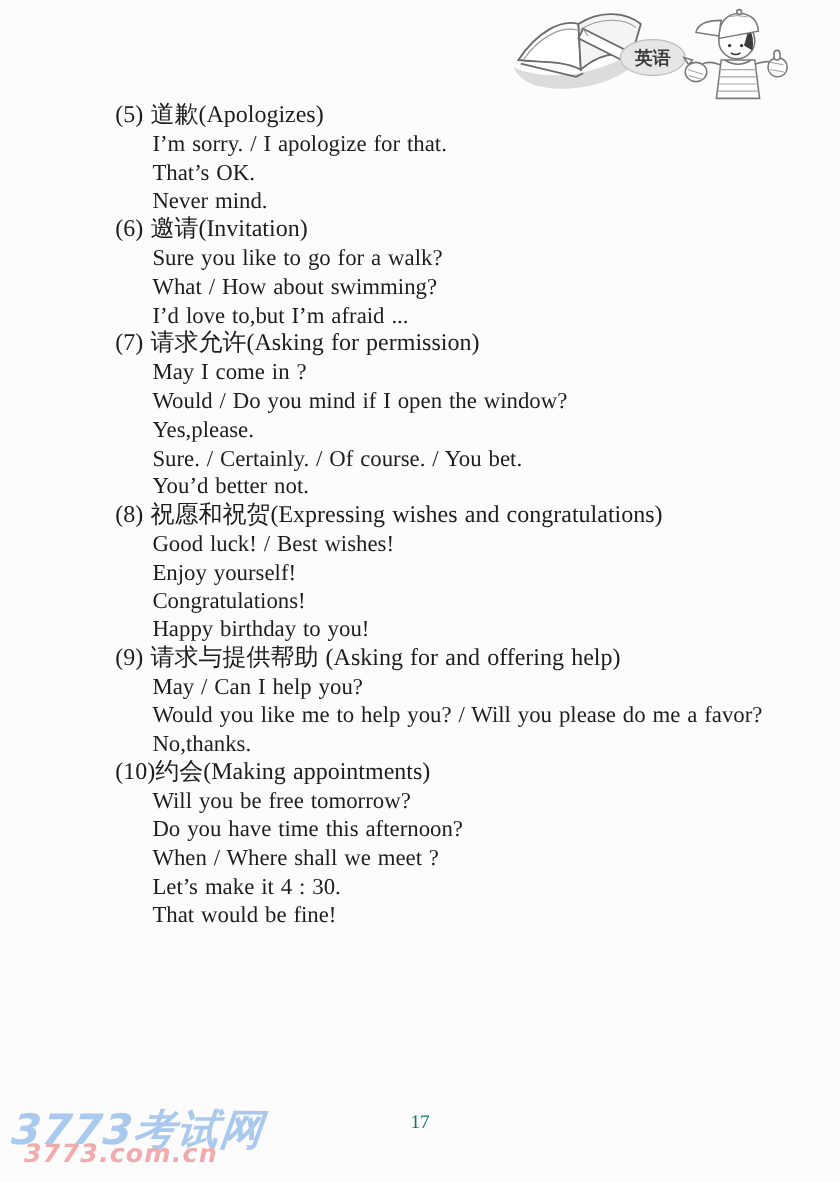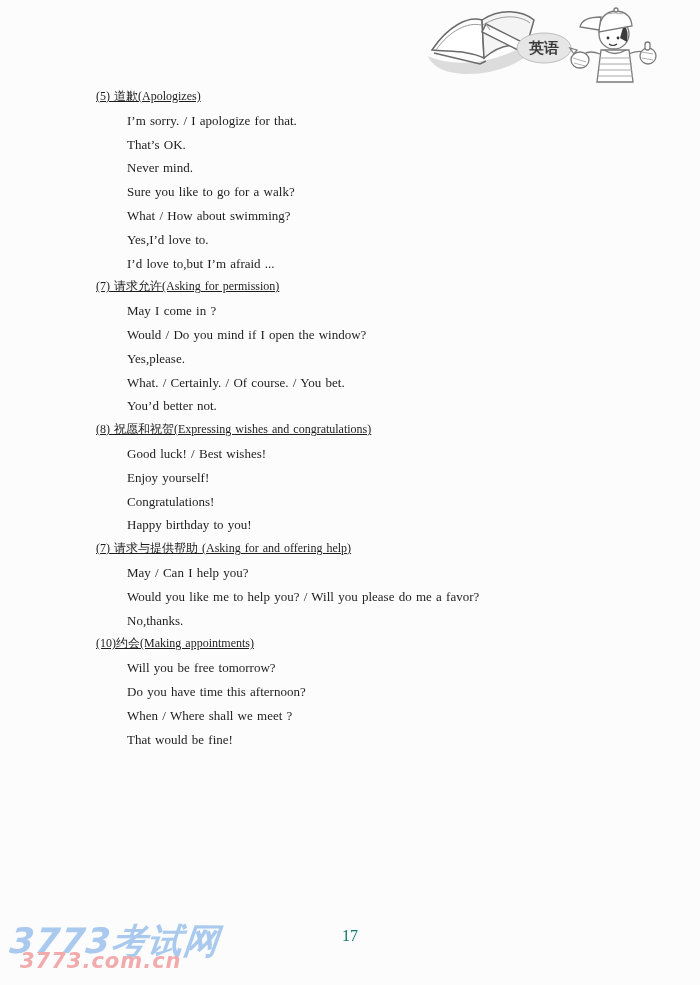--- a/index.html
+++ b/index.html
@@ -17,27 +17,26 @@
     width: 245px; height: 92px;
   }
   .content {
     position: absolute;
     left: 96px; top: 85px;
     width: 580px;
   }
   .line {
     height: 23.8px;
     line-height: 23.8px;
-    font-size: 13px;
+    font-size: 19px;
     white-space: nowrap;
     word-spacing: 1px;
   }
   .section-heading {
-    font-size: 12px;
-    text-decoration: underline;
+    font-size: 20px;
   }
   .phrase {
     padding-left: 31px;
   }
   .page-number {
     position: absolute;
     left: 0; right: 0;
     top: 927px;
     text-align: center;
     font-size: 16px;
@@ -130,43 +129,44 @@
       <circle cx="198" cy="38" r="1.4" fill="#333333" stroke="none"></circle>
       <path d="M189,44 Q193,47 197,44" stroke="#333333" stroke-width="1.2" fill="none"></path>
     </g>
   </svg>
 
   <main class="content">
       <div class="line section-heading">(5) 道歉(Apologizes)</div>
       <div class="line phrase">I’m sorry. / I apologize for that.</div>
       <div class="line phrase">That’s OK.</div>
       <div class="line phrase">Never mind.</div>
+      <div class="line section-heading">(6) 邀请(Invitation)</div>
       <div class="line phrase">Sure you like to go for a walk?</div>
       <div class="line phrase">What / How about swimming?</div>
-      <div class="line phrase">Yes,I’d love to.</div>
       <div class="line phrase">I’d love to,but I’m afraid ...</div>
       <div class="line section-heading">(7) 请求允许(Asking for permission)</div>
       <div class="line phrase">May I come in ?</div>
       <div class="line phrase">Would / Do you mind if I open the window?</div>
       <div class="line phrase">Yes,please.</div>
-      <div class="line phrase">What. / Certainly. / Of course. / You bet.</div>
+      <div class="line phrase">Sure. / Certainly. / Of course. / You bet.</div>
       <div class="line phrase">You’d better not.</div>
       <div class="line section-heading">(8) 祝愿和祝贺(Expressing wishes and congratulations)</div>
       <div class="line phrase">Good luck! / Best wishes!</div>
       <div class="line phrase">Enjoy yourself!</div>
       <div class="line phrase">Congratulations!</div>
       <div class="line phrase">Happy birthday to you!</div>
-      <div class="line section-heading">(7) 请求与提供帮助 (Asking for and offering help)</div>
+      <div class="line section-heading">(9) 请求与提供帮助 (Asking for and offering help)</div>
       <div class="line phrase">May / Can I help you?</div>
       <div class="line phrase">Would you like me to help you? / Will you please do me a favor?</div>
       <div class="line phrase">No,thanks.</div>
       <div class="line section-heading">(10)约会(Making appointments)</div>
       <div class="line phrase">Will you be free tomorrow?</div>
       <div class="line phrase">Do you have time this afternoon?</div>
       <div class="line phrase">When / Where shall we meet ?</div>
+      <div class="line phrase">Let’s make it 4 : 30.</div>
       <div class="line phrase">That would be fine!</div>
     </main>
 
   <div class="wm-name">3773考试网</div>
   <div class="wm-url">3773.com.cn</div>
 
   <div class="page-number">17</div>
 
 </div>
 

